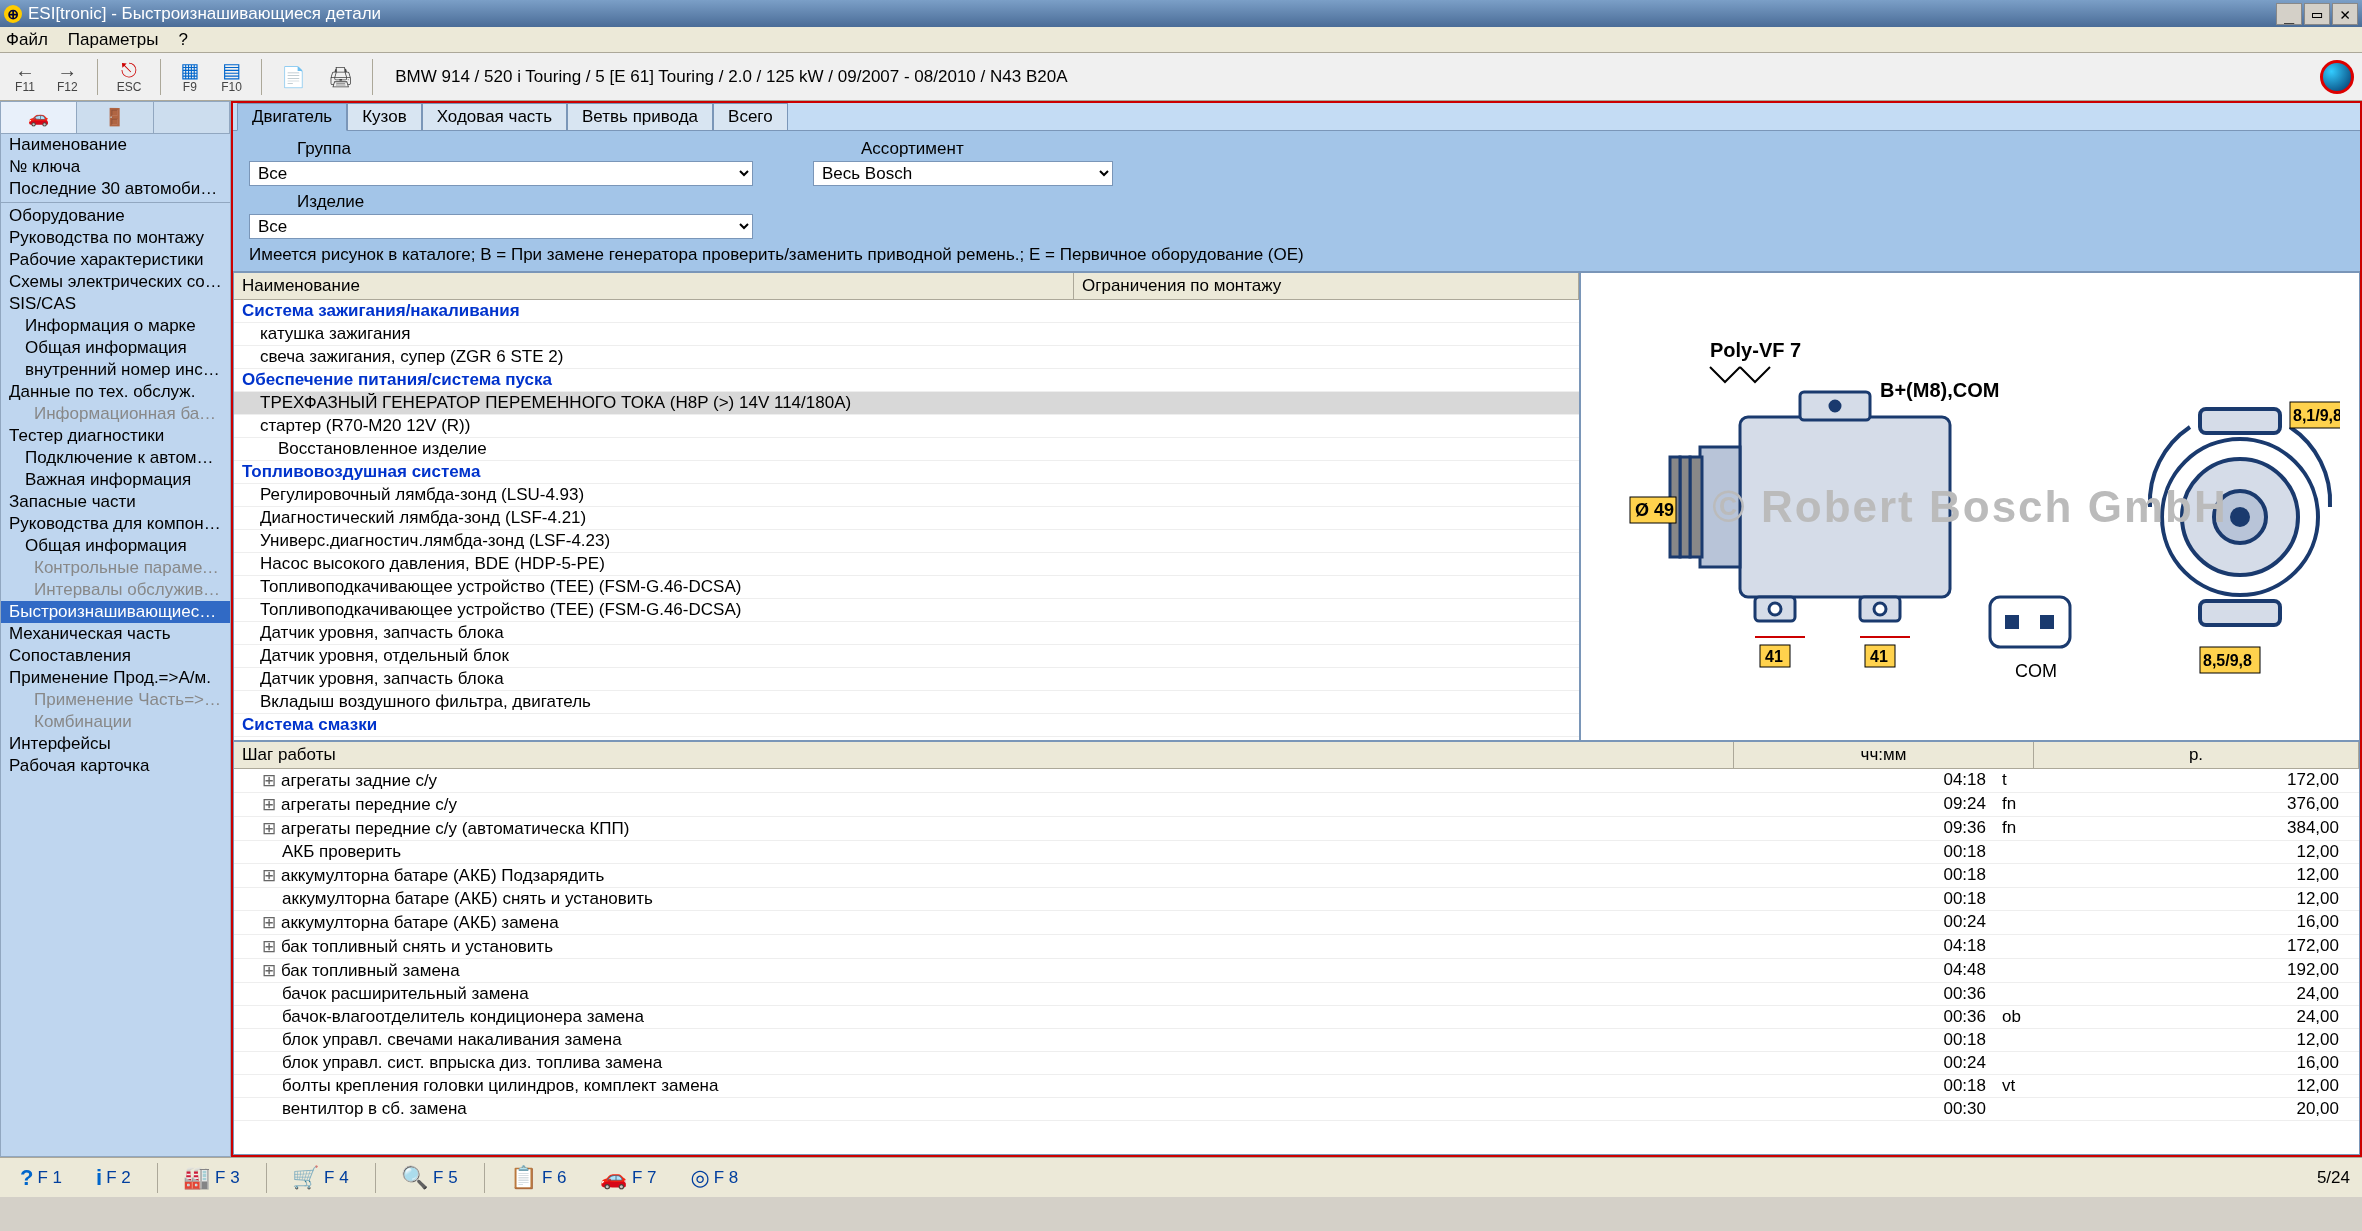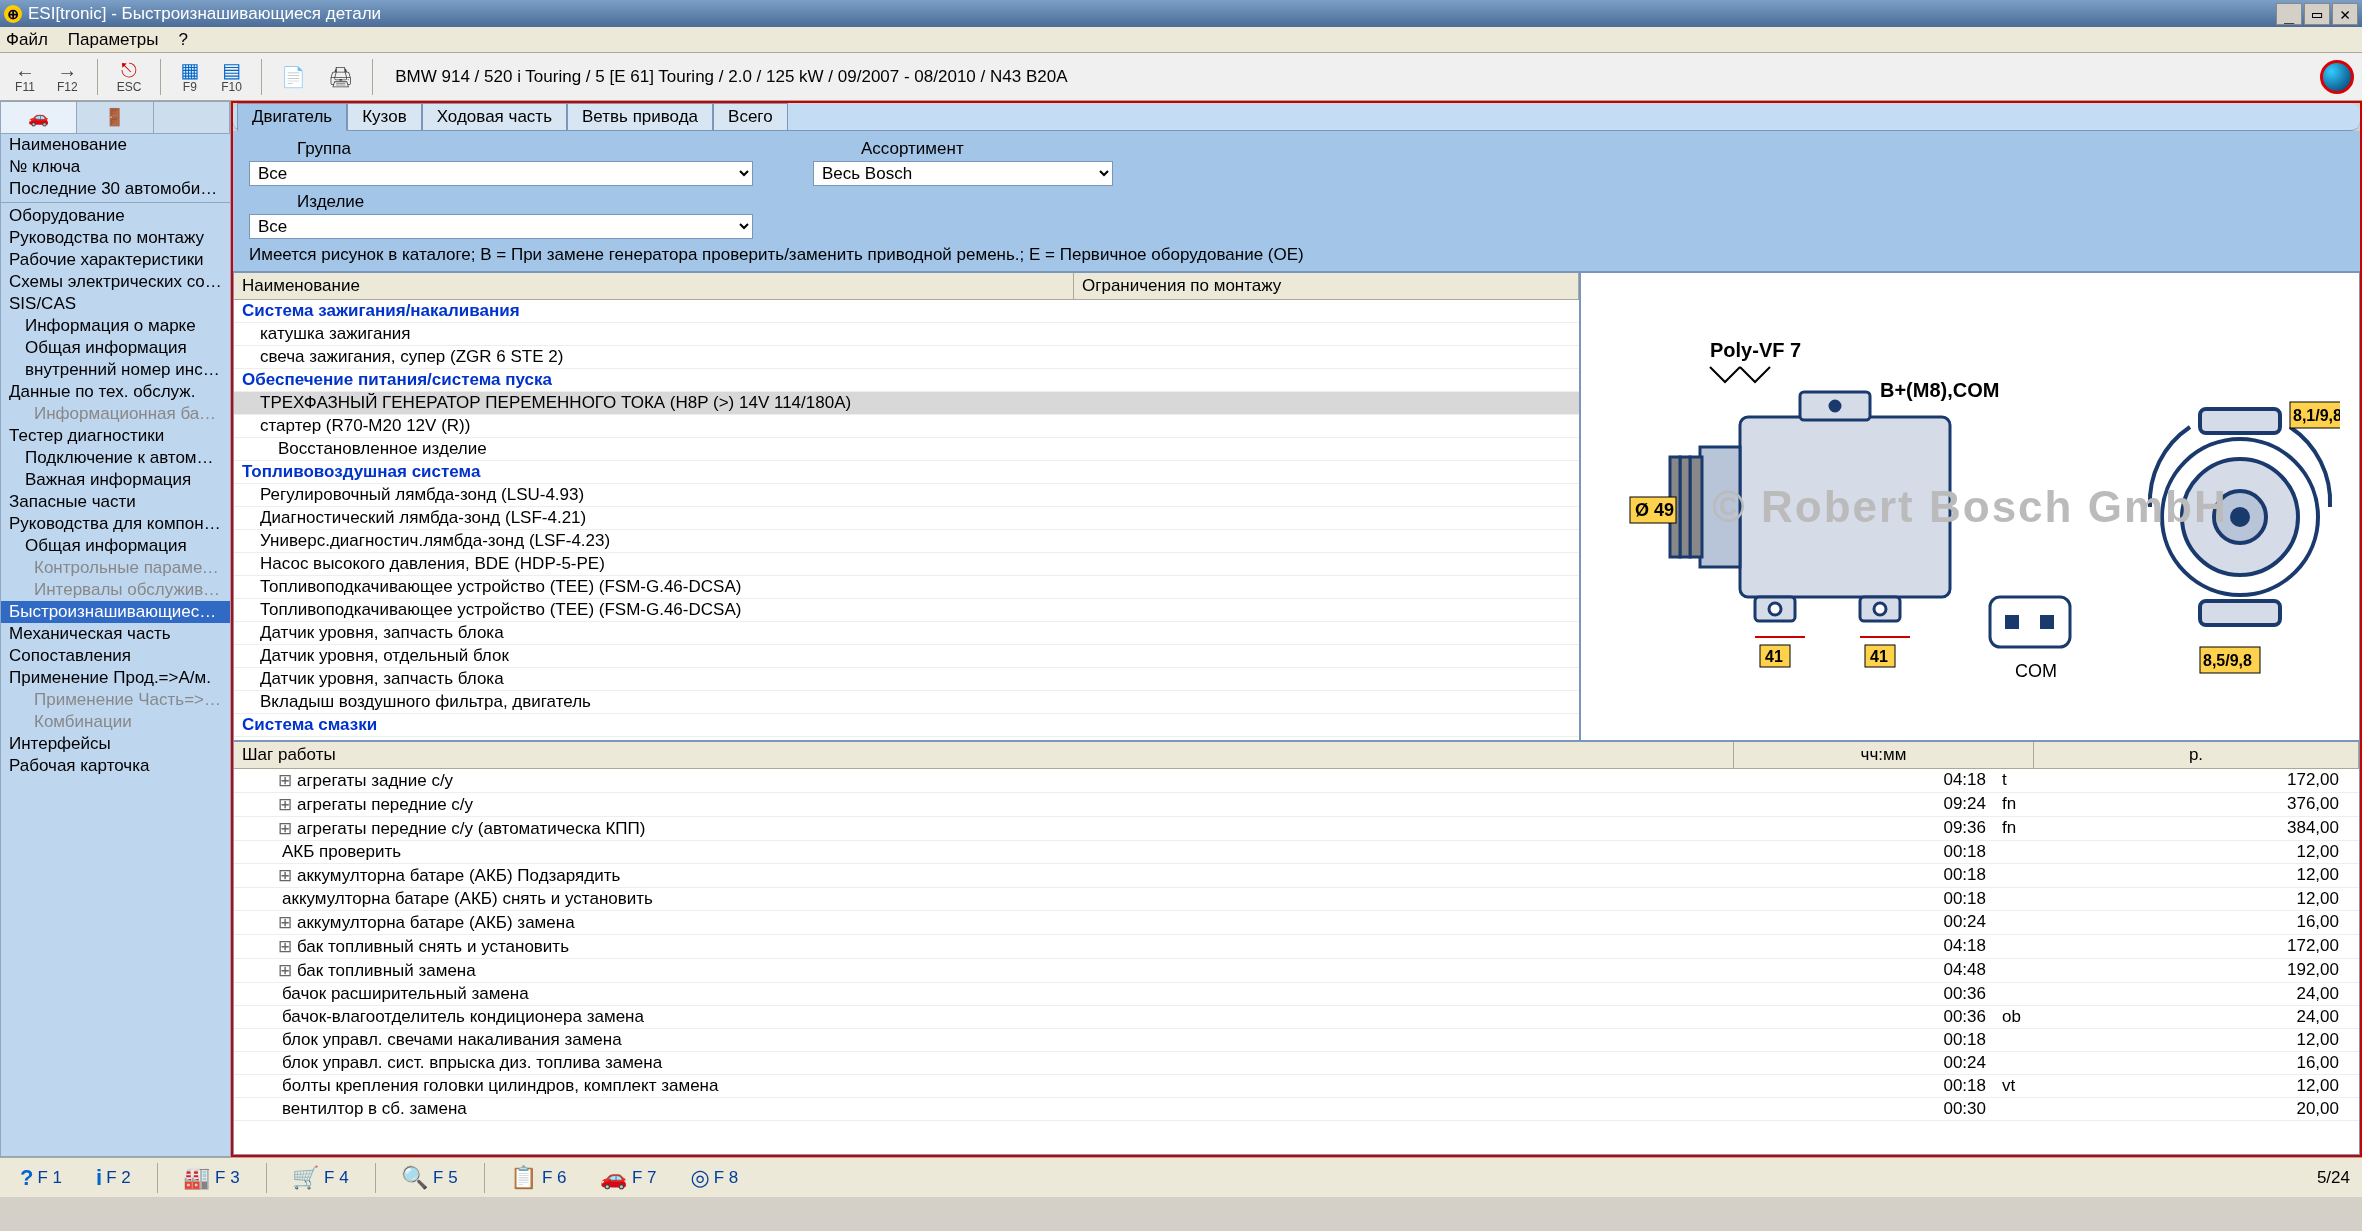--- a/index.html
+++ b/index.html
@@ -33,21 +33,21 @@
 .sidetab.active { background:#e8f0fa; }
 .navlist { flex:1; overflow:auto; font-size:17px;}
 .navitem { padding:1px 8px; cursor:pointer; color:#000; white-space:nowrap; overflow:hidden; text-overflow:ellipsis;}
 .navitem.sub { padding-left:24px; }
 .navitem.sel { background:#316ac5; color:#fff;}
 .navitem.dis { color:#888;margin-left:25px;}
 .navsep { height:1px; background:#91a7c0; margin:2px 0;}
 
 .content { flex:1; display:flex; flex-direction:column; border:2px solid #c00; }
 
-.tabrow { height:28px; background:#c4dcf4; display:flex; align-items:flex-end; padding-left:4px; border-bottom:1px solid #7a96b8;border-radius:9px;}
+.tabrow { height:28px; background:#c4dcf4; display:flex; align-items:flex-end; padding-left:4px; border-bottom:1px solid #7a96b8;}
 .tab { padding:3px 14px; border:1px solid #7a96b8; border-bottom:none; background:#d8e5f2; margin-right:0; cursor:pointer; font-size:17px;}
 .tab.active { background:#a3c5e8; font-weight:normal; border-bottom:1px solid #a3c5e8; position:relative; top:1px;}
 
 .filters { background:#a3c5e8; padding:8px 16px 6px; font-size:17px;}
 .filtrow { display:flex; gap:60px; margin-bottom:6px;}
 .filtgroup label { display:block; margin-bottom:2px;margin-left:48px;}
 .filtgroup select { width:504px; border:1px solid #7a96b8; font-size:17px; padding:1px 4px; background:#fff;}
 .filtnote { font-size:17px; color:#000000; margin-top:4px;}
 
 .midrow { display:flex; height:470px; border-top:1px solid #7a96b8;}
@@ -66,21 +66,21 @@
 .wm { position:absolute; color:#bbb; font-size:44px; font-weight:bold; letter-spacing:2px;}
 
 .worktable { flex:1; overflow:auto; background:#fff; border:1px solid #7a96b8; font-size:17px;}
 .wt-head { display:flex; background:#ece9d8; border-bottom:1px solid #aca899; position:sticky; top:0;}
 .wt-head div { padding:3px 8px; border-right:1px solid #aca899;}
 .wt-head .w1 { flex:0 0 1500px;}
 .wt-head .w2 { flex:0 0 300px; text-align:center;}
 .wt-head .w3 { flex:1; text-align:center;}
 .wt-row { display:flex; border-bottom:1px solid #eee;}
 .wt-row div { padding:1px 8px;}
-.wt-row .w1 { flex:0 0 1500px; padding-left:44px;}
+.wt-row .w1 { flex:0 0 1500px; padding-left:28px;}
 .wt-row .w1.exp::before { content:"⊞ "; color:#666;}
 .wt-row .w1.noexp { padding-left:48px;}
 .wt-row .w2 { flex:0 0 260px; text-align:right;}
 .wt-row .w2b { flex:0 0 40px;}
 .wt-row .w3 { flex:1; text-align:right; padding-right:20px;}
 
 
 .statusbar { height:40px; background:#ece9d8; border-top:1px solid #aca899; display:flex; align-items:center; padding:0 12px; gap:18px;}
 .sbtn { display:flex; align-items:center; gap:4px; padding:2px 8px; cursor:pointer; color:#003e9e; font-size:17px;}
 .sbtn .g { font-size:22px;}

